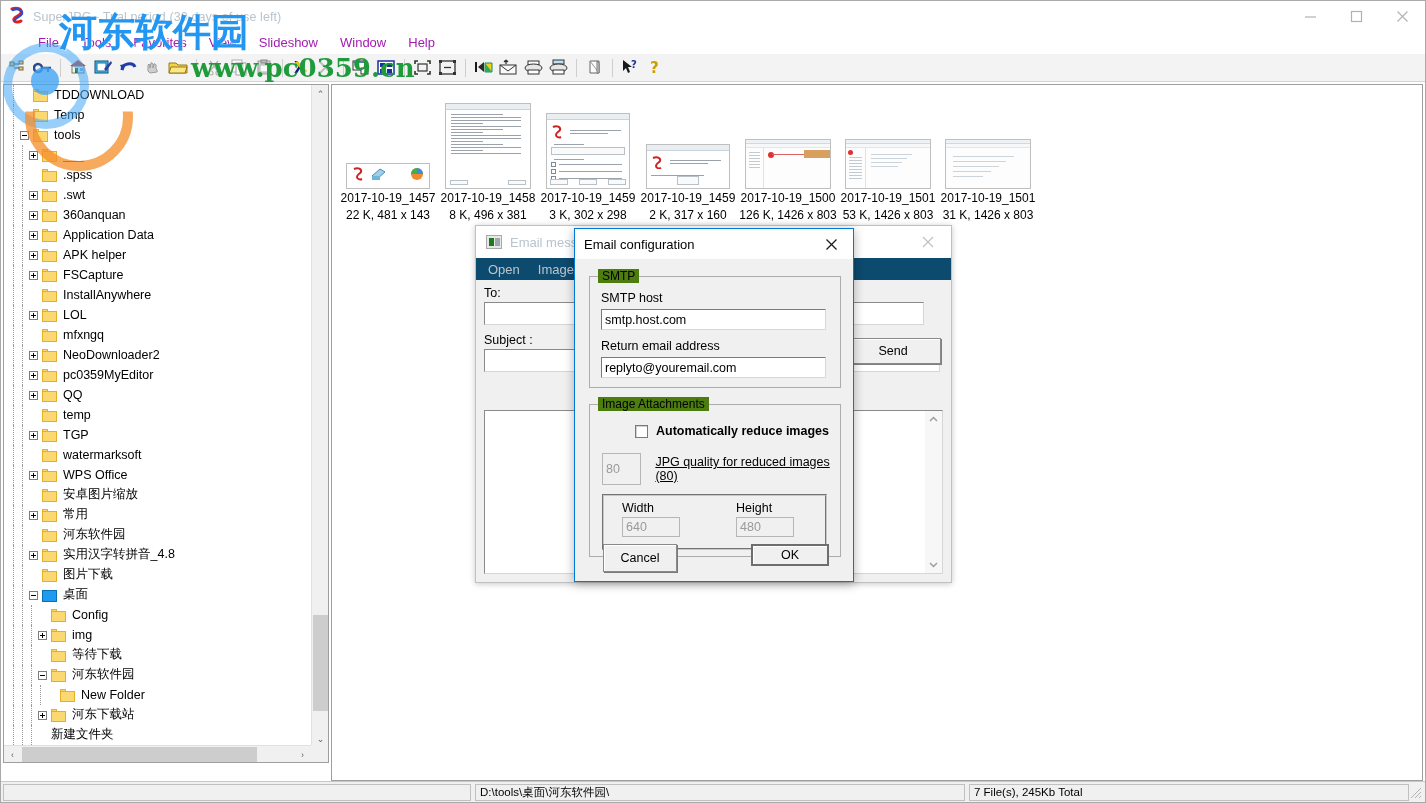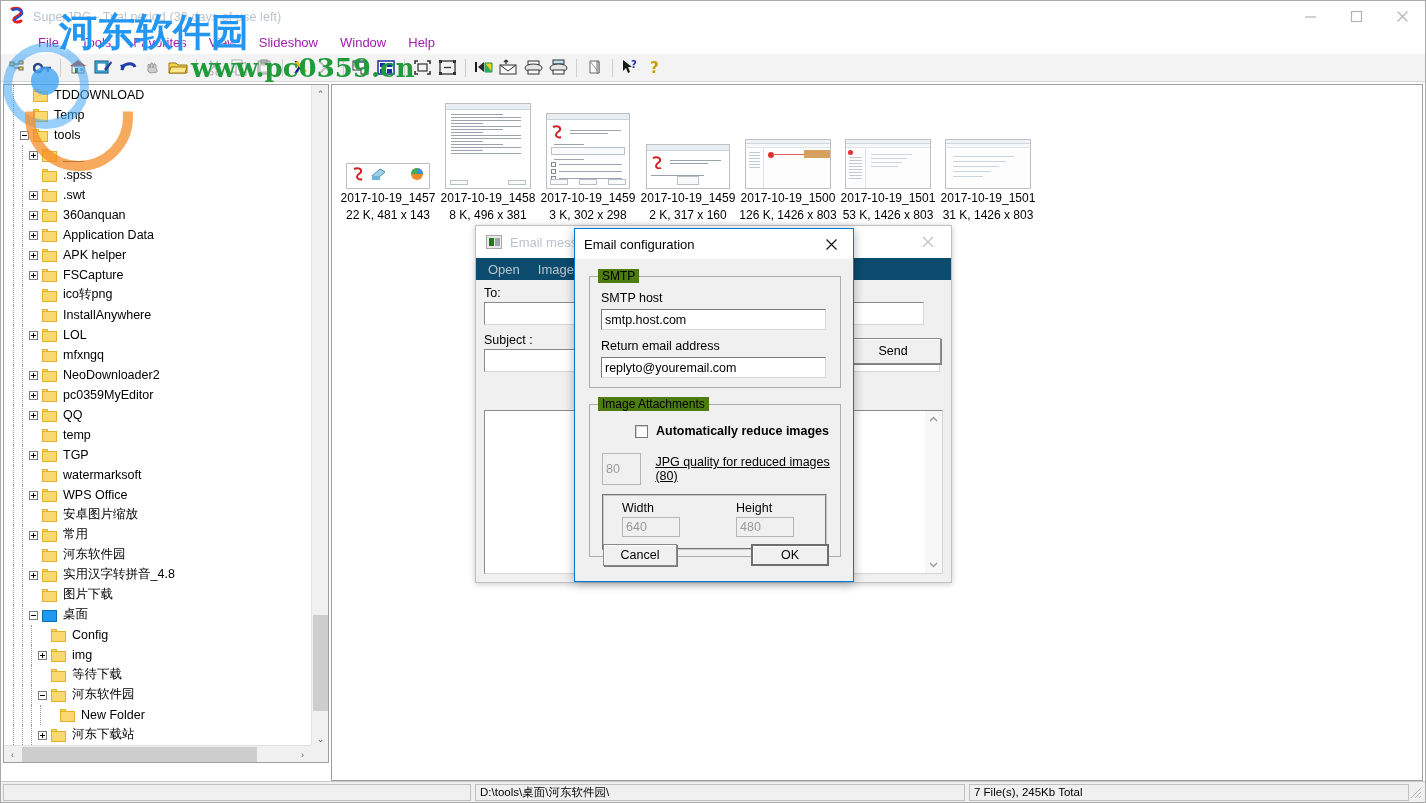--- a/index.html
+++ b/index.html
@@ -640,31 +640,20 @@
         <div class="tnode">
           <div class="vline" style="margin-left: 9px;"></div>
           <div class="vline" style="margin-left: 8px;"></div>
           <div style="width: 6px; flex: 0 0 auto;"></div>
           <div class="expander plus"></div>
           <div class="folder">
             <span class="f-tab"></span>
             <span class="f-body"></span>
           </div>
           <div class="tlabel">FSCapture</div>
-        </div>
-        <div class="tnode">
-          <div class="vline" style="margin-left: 9px;"></div>
-          <div class="vline" style="margin-left: 8px;"></div>
-          <div style="width: 6px; flex: 0 0 auto;"></div>
-          <div class="expander-gap"></div>
-          <div class="folder">
-            <span class="f-tab"></span>
-            <span class="f-body"></span>
-          </div>
-          <div class="tlabel">ico转png</div>
         </div>
         <div class="tnode">
           <div class="vline" style="margin-left: 9px;"></div>
           <div class="vline" style="margin-left: 8px;"></div>
           <div style="width: 6px; flex: 0 0 auto;"></div>
           <div class="expander-gap"></div>
           <div class="folder">
             <span class="f-tab"></span>
             <span class="f-body"></span>
           </div>
@@ -1196,21 +1185,21 @@
           <div class="ctl-label">Width</div>
           <div class="ctl-input disabled" style="width:58px; height:20px; margin-top:2px;">640</div>
         </div>
         <div style="position:absolute; left:132px; top:5px;">
           <div class="ctl-label">Height</div>
           <div class="ctl-input disabled" style="width:58px; height:20px; margin-top:2px;">480</div>
         </div>
       </div>
     </div>
 
-    <div class="dlg-btn" style="position:absolute; left:28px; top:315px; width:74px; height:22px;">Cancel</div>
+    <div class="dlg-btn" style="position:absolute; left:28px; top:315px; width:74px; height:28px;">Cancel</div>
     <div class="dlg-btn default" style="position:absolute; left:176px; top:315px; width:78px; height:22px;">OK</div>
   </div>
 
   <div id="statusbar">
     <div class="sb-cell" style="width:468px; margin-left:2px;"></div>
     <div class="sb-cell" style="width:490px;">D:\tools\桌面\河东软件园\</div>
     <div class="sb-cell" style="width:440px;">7 File(s), 245Kb Total</div>
     <div id="sb-grip">
       <svg width="14" height="14">
         <line x1="12" y1="2" x2="2" y2="12" stroke="#b4b4b4"></line>

